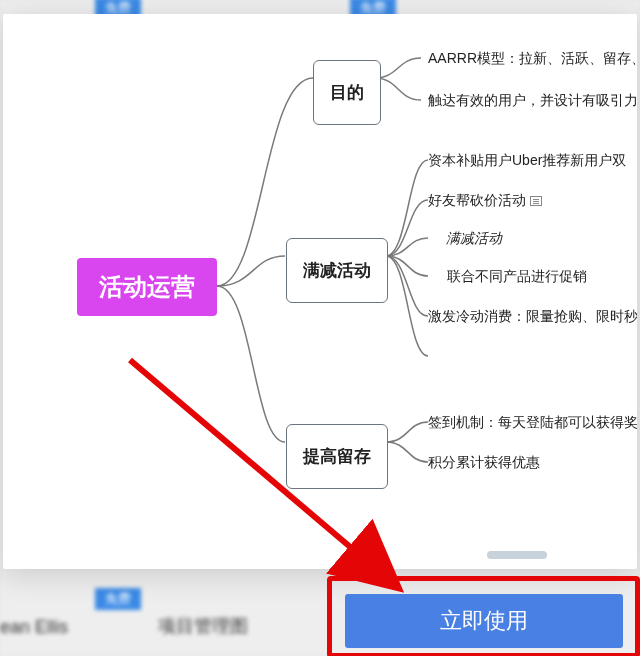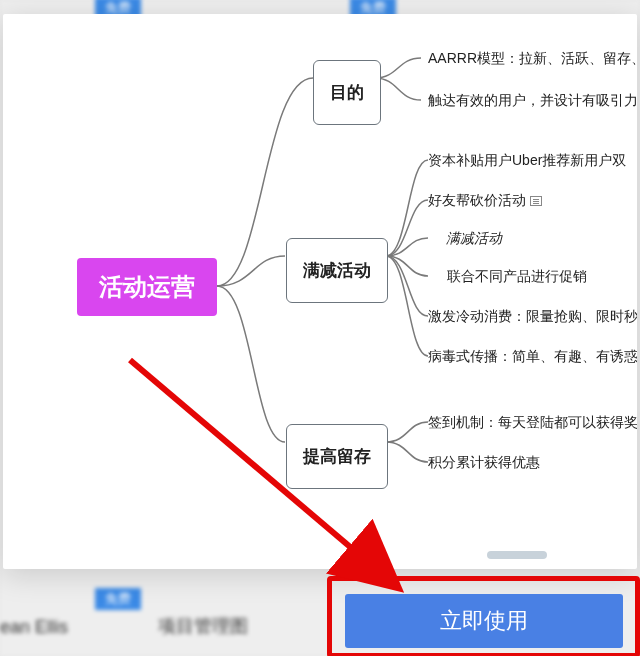--- a/index.html
+++ b/index.html
@@ -204,21 +204,20 @@
     <div class="leaf" style="left:425px; top:78px;">触达有效的用户，并设计有吸引力的转</div>
 
     <div class="child-node" style="left:283px; top:224px;">满减活动</div>
     <div class="leaf" style="left:425px; top:138px;">资本补贴用户Uber推荐新用户双</div>
     <div class="leaf" style="left:425px; top:178px;">
       <span>好友帮砍价活动</span><span class="note-icon"></span>
     </div>
     <div class="leaf" style="left:443px; top:216px;font-style:italic;">满减活动</div>
     <div class="leaf" style="left:444px; top:254px;">联合不同产品进行促销</div>
     <div class="leaf" style="left:425px; top:294px;">激发冷动消费：限量抢购、限时秒</div>
-    <div class="leaf" style="left:425px; top:334px;">病毒式传播：简单、有趣、有诱惑</div>
 
     <div class="child-node" style="left:283px; top:410px;">提高留存</div>
     <div class="leaf" style="left:425px; top:400px;">签到机制：每天登陆都可以获得奖</div>
     <div class="leaf" style="left:425px; top:440px;">积分累计获得优惠</div>
 
     <div class="dot-indicator"></div>
   </div>
 </div>
 
 <div class="use-btn">立即使用</div>

